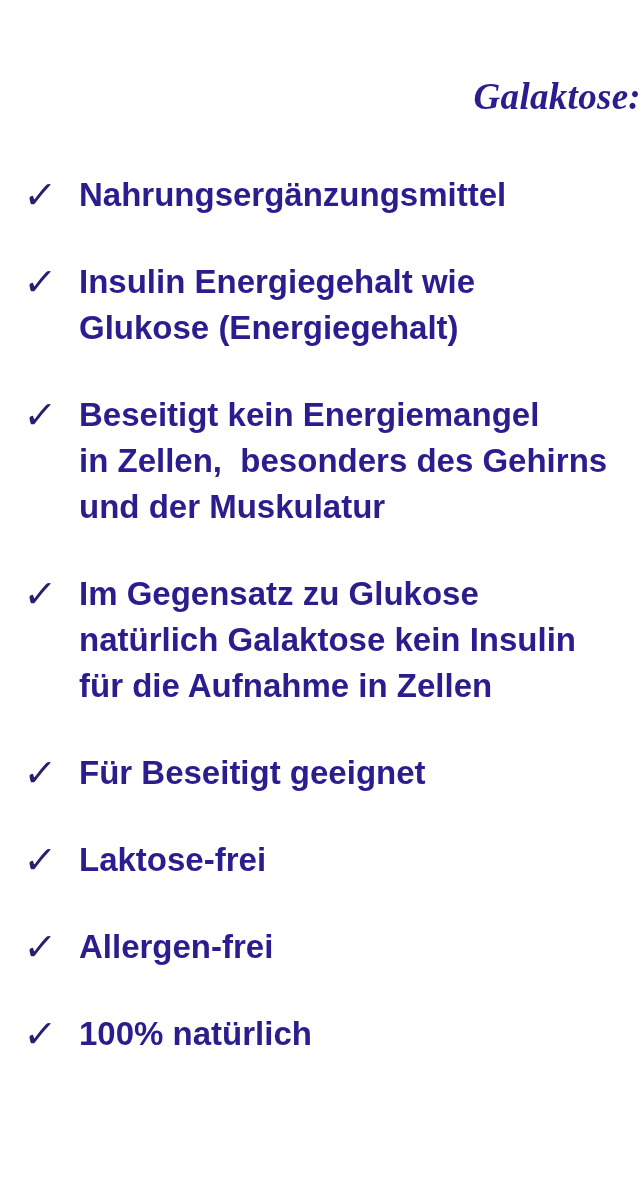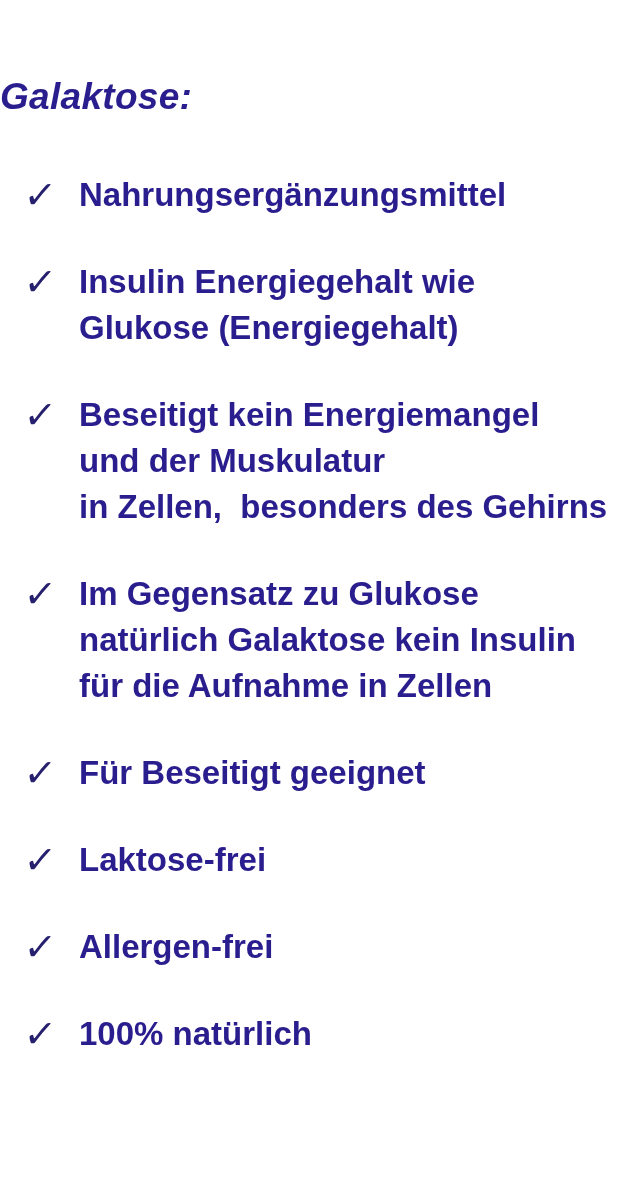--- a/index.html
+++ b/index.html
@@ -12,29 +12,30 @@
     background: var(--page-bg, #ffffff);
     font-family: "Liberation Sans", sans-serif;
     overflow: hidden;
   }
   .page {
     width: 641px;
     height: 1200px;
     position: relative;
   }
   .title {
-    margin: 78px 16px 0 0;
+    margin: 78px 0 0 0;
     padding: 0;
-    text-align: left;
+    text-align: right;
     font-size: 37px;
     line-height: 1;
     font-weight: bold;
     font-style: italic;
     color: var(--text-color, #2a1d8e);
     letter-spacing: 0.3px;
+    font-family: Liberation Serif, serif;
   }
   .benefit-list {
     list-style: none;
     margin: 57px 0 0 0;
     padding: 0 14px 0 0;
   }
   .benefit-item {
     position: relative;
     padding-left: 79px;
     margin-bottom: 41px;
@@ -76,22 +77,22 @@
     <div class="benefit-text">
           <div>Insulin Energiegehalt wie</div>
           <div>Glukose (Energiegehalt)</div>
         </div>
   </li>
 
   <li class="benefit-item">
     <span class="check">✓</span>
     <div class="benefit-text">
           <div>Beseitigt kein Energiemangel</div>
+          <div>in Zellen,  besonders des Gehirns</div>
           <div>und der Muskulatur</div>
-          <div>in Zellen,  besonders des Gehirns</div>
         </div>
   </li>
 
   <li class="benefit-item">
     <span class="check">✓</span>
     <div class="benefit-text">
           <div>Im Gegensatz zu Glukose</div>
           <div>natürlich Galaktose kein Insulin</div>
           <div>für die Aufnahme in Zellen</div>
         </div>

